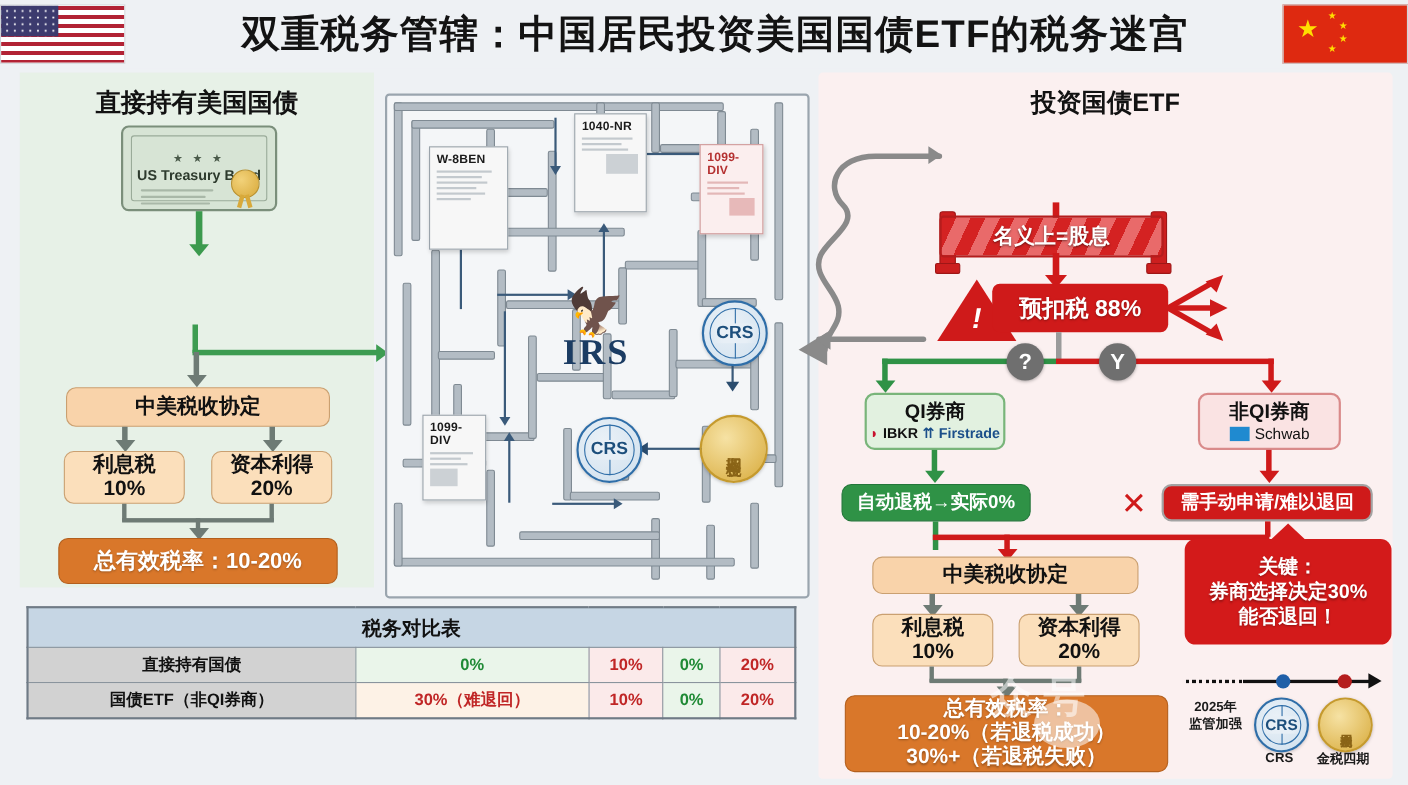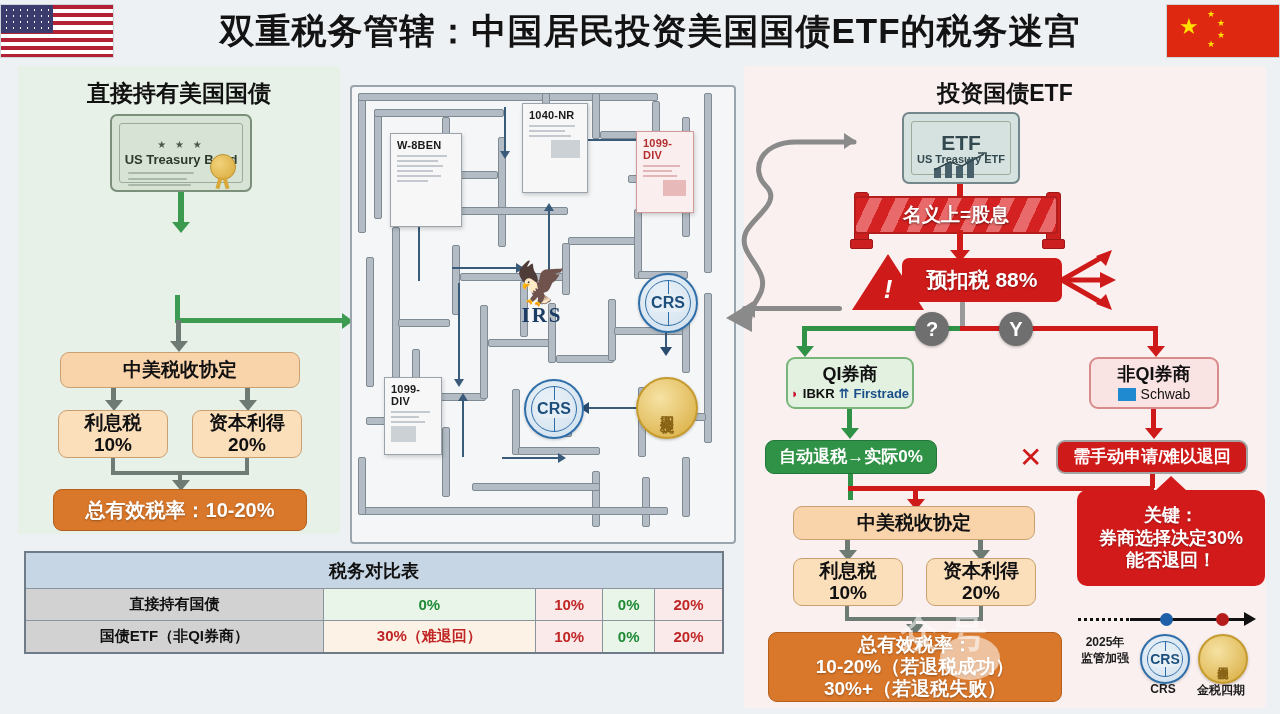--- a/index.html
+++ b/index.html
@@ -94,21 +94,21 @@
   .doc b{display:block;font-size:11px;color:#1a1a1a;margin-bottom:4px;letter-spacing:.2px;}
   .doc i{display:block;height:2px;background:#c3c9ce;margin-bottom:3px;}
   .doc.red{background:#fbeeee;border-color:#d09a9a;}
   .doc.red b{color:#b43030;}
   .doc.red i{background:#e3b7b7;}
   .doc .blk{height:22px;background:#ccd1d5;margin-top:3px;}
   .doc.red .blk{background:#e7b9b9;}
 
   .irs{position:absolute;left:142px;top:178px;width:96px;text-align:center;color:#1b3c63;}
   .irs .eagle{font-size:42px;line-height:38px;}
-  .irs .nm{font-size:21px;font-weight:bold;letter-spacing:2px;font-family:"Liberation Serif",serif;}
+  .irs .nm{font-size:33px;font-weight:bold;letter-spacing:2px;font-family:"Liberation Serif",serif;}
 
   .crs{position:absolute;width:56px;height:56px;border-radius:50%;
        background:radial-gradient(circle at 40% 35%,#eaf1f7,#cfe0ee);
        border:2px solid #2f6ea8;color:#1d4f7c;display:flex;align-items:center;justify-content:center;
        font-weight:bold;font-size:16px;box-shadow:0 1px 3px rgba(0,0,0,.2);}
   .crs:before{content:"";position:absolute;inset:5px;border:1.5px solid #2f6ea8;border-radius:50%;}
   .crs:after{content:"";position:absolute;left:50%;top:5px;bottom:5px;width:0;border-left:1.5px solid #2f6ea8;}
   .crs span{position:relative;z-index:2;background:radial-gradient(circle,#e7eff6 60%,transparent);padding:0 2px;}
 
   .seal-gold{position:absolute;width:58px;height:58px;border-radius:50%;
@@ -409,33 +409,20 @@
   <div class="panel-head" style="left:744px;top:78px;width:522px;">投资国债ETF</div>
 
   <svg style="position:absolute;left:736px;top:112px;width:120px;height:220px;overflow:visible">
     <path d="M118 30 L60 30 C24 30 14 58 30 74 C46 90 18 104 10 120 C2 138 22 150 26 166 C30 184 14 190 14 206" fill="none" stroke="#8a8a8a" stroke-width="5" stroke-linecap="round"></path>
     <path d="M36 196 L10 212 L36 226 Z" fill="#8a8a8a" transform="translate(-20,-6)"></path>
   </svg>
   <div class="arrowhead" style="left:742px;top:300px;border-top:9px solid transparent;border-bottom:9px solid transparent;border-right:13px solid #8a8a8a;"></div>
   <div style="position:absolute;left:742px;top:306px;width:100px;height:5px;background:#8a8a8a;border-radius:3px;"></div>
   <div class="arrowhead" style="left:844px;top:133px;border-top:8px solid transparent;border-bottom:8px solid transparent;border-left:12px solid #8a8a8a;"></div>
 
-  <div class="cert" style="left:902px;top:112px;width:118px;height:72px;background:#d6e2e0;border-color:#74878a;">
-    <div class="cert-inner"></div>
-    <div style="position:relative;font-size:21px;font-weight:bold;color:#33494f;z-index:2;line-height:21px;">ETF</div>
-    <div style="position:relative;font-size:11px;font-weight:bold;color:#33494f;z-index:2;">US Treasury ETF</div>
-    <svg style="position:absolute;left:28px;bottom:4px;width:64px;height:26px;z-index:2">
-      <rect x="2" y="16" width="7" height="10" fill="#47606a"></rect>
-        <rect x="13" y="11" width="7" height="15" fill="#47606a"></rect>
-      <rect x="24" y="14" width="7" height="12" fill="#47606a"></rect>
-        <rect x="35" y="7" width="7" height="19" fill="#47606a"></rect>
-      <path d="M2 18 L18 10 L30 14 L52 2" stroke="#33494f" stroke-width="1.6" fill="none"></path>
-      <path d="M46 1 L54 1 L54 8" stroke="#33494f" stroke-width="1.6" fill="none"></path>
-    </svg>
-  </div>
 
   <div>
     <div class="vline" style="left:957px;top:184px;width:6px;height:14px;background:#cf1a1a;"></div>
   </div>
 
   <div class="post" style="left:854px;top:192px;"></div>
   <div class="post" style="left:1046px;top:192px;"></div>
   <div class="barrier">
     <span>名义上=股息</span>
   </div>

